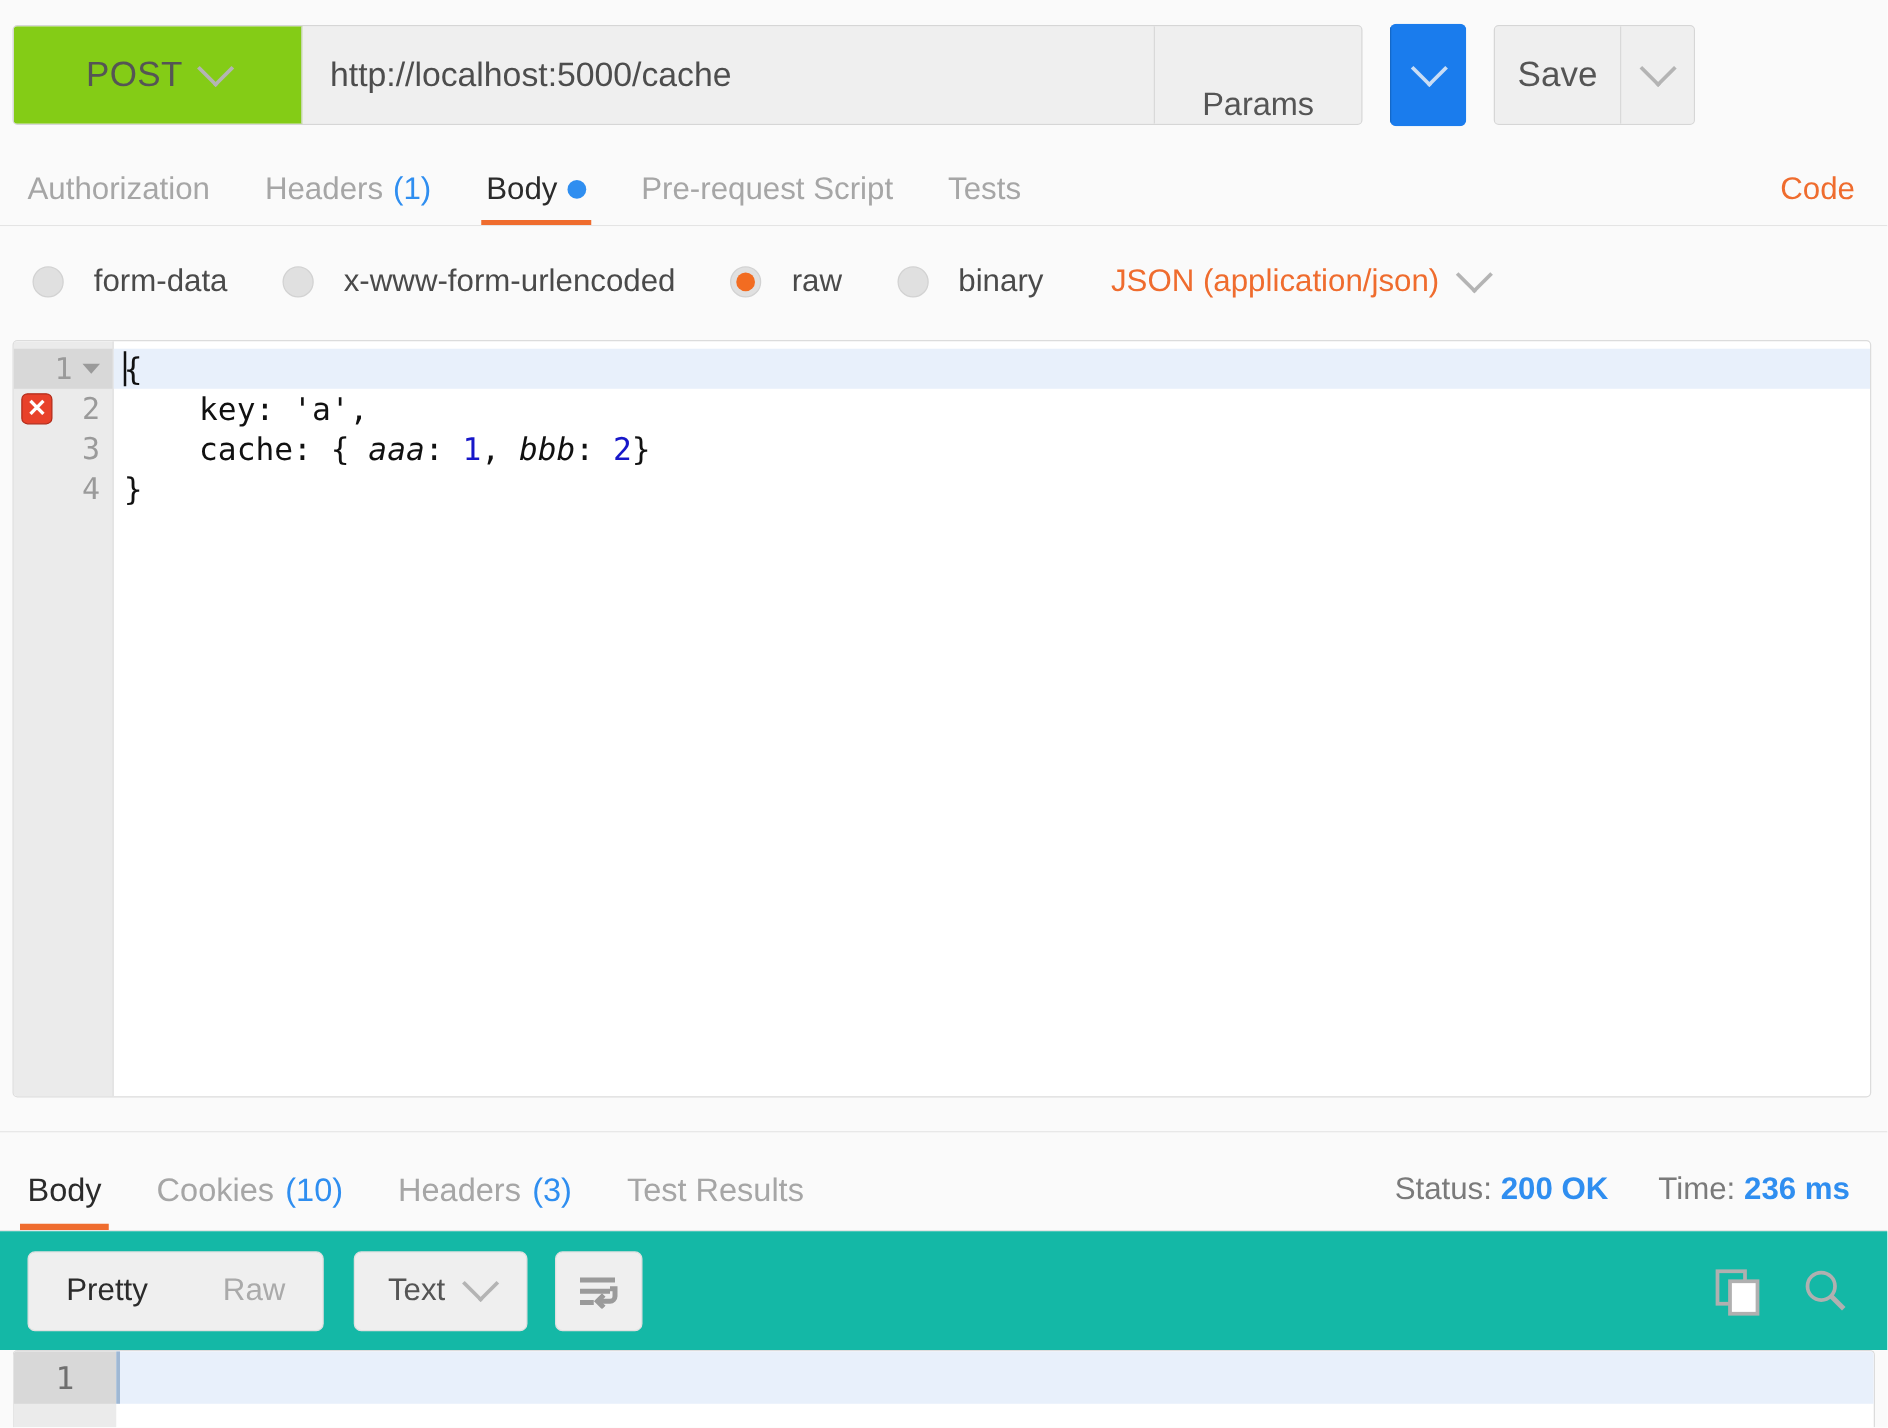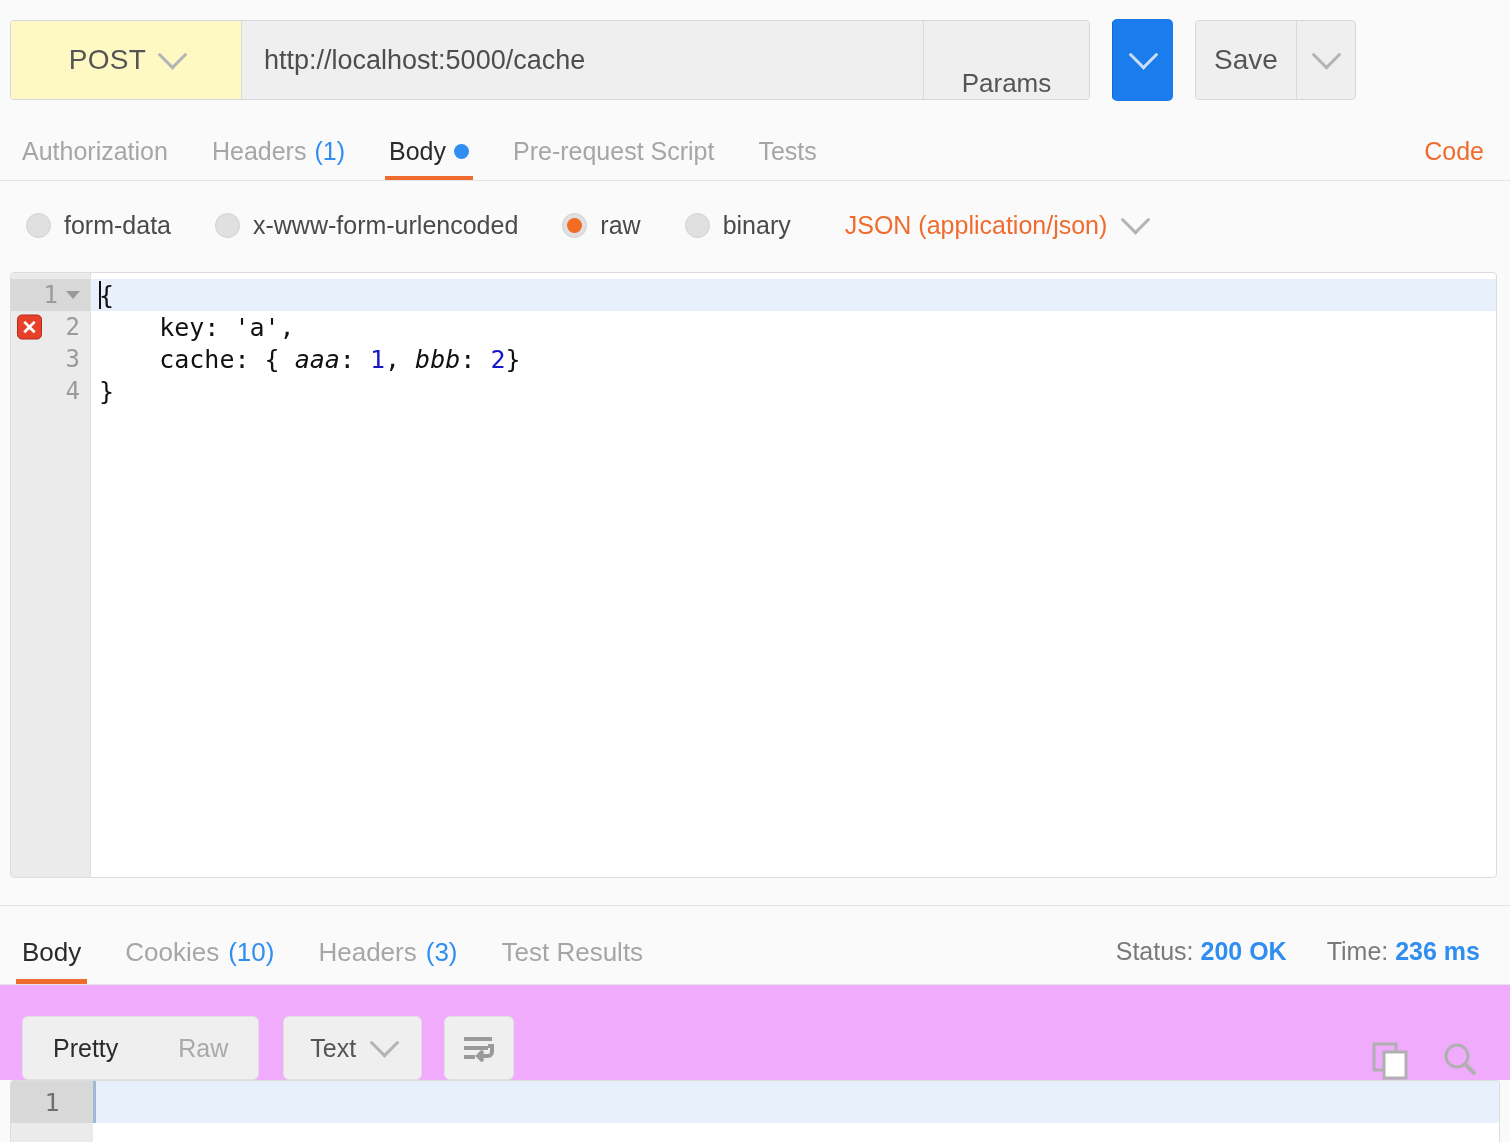--- a/index.html
+++ b/index.html
@@ -37,21 +37,21 @@
     flex: 0 0 auto;
     width: 1078px;
   }
   .method-select {
     width: 230px;
     display: flex;
     align-items: center;
     justify-content: center;
     gap: 16px;
     border-right: 1px solid #d9d9d9;
-    background: #fef9c3;
+    background: #84cc16;
     cursor: pointer;
   }
   .method-label {
     font-size: 28px;
     color: #555;
     letter-spacing: .3px;
   }
   .chev {
     display: inline-block;
     width: 18px; height: 18px;
@@ -196,21 +196,21 @@
     width: 1510px; height: 88px;
     display: flex;
     align-items: center;
     padding-left: 26px;
     box-sizing: border-box;
     background: #fafafa;
   }
   .radio-opt {
     display: flex;
     align-items: center;
-    gap: 13px;
+    gap: 24px;
     margin-right: 44px;
     cursor: pointer;
   }
   .radio {
     width: 25px; height: 25px;
     border-radius: 50%;
     background: #e0e0e0;
     border: 1px solid #d2d2d2;
     box-sizing: border-box;
     display: flex;
@@ -362,23 +362,23 @@
     font-size: 25px;
     color: #7a7a7a;
   }
   .resp-meta .val { color: #2f8ef0; font-weight: bold; }
 
   
   .resp-toolbar {
     position: absolute;
     left: 0; top: 985px;
     width: 1510px; height: 95px;
-    background: #f0abfc;
-    display: flex;
-    align-items: flex-end;
+    background: #14b8a6;
+    display: flex;
+    align-items: center;
     padding-left: 22px;
     box-sizing: border-box;
   }
   .seg {
     display: flex;
     background: #efefef;
     border: 1px solid #e0e0e0;
     border-radius: 6px;
     height: 62px;
     overflow: hidden;

